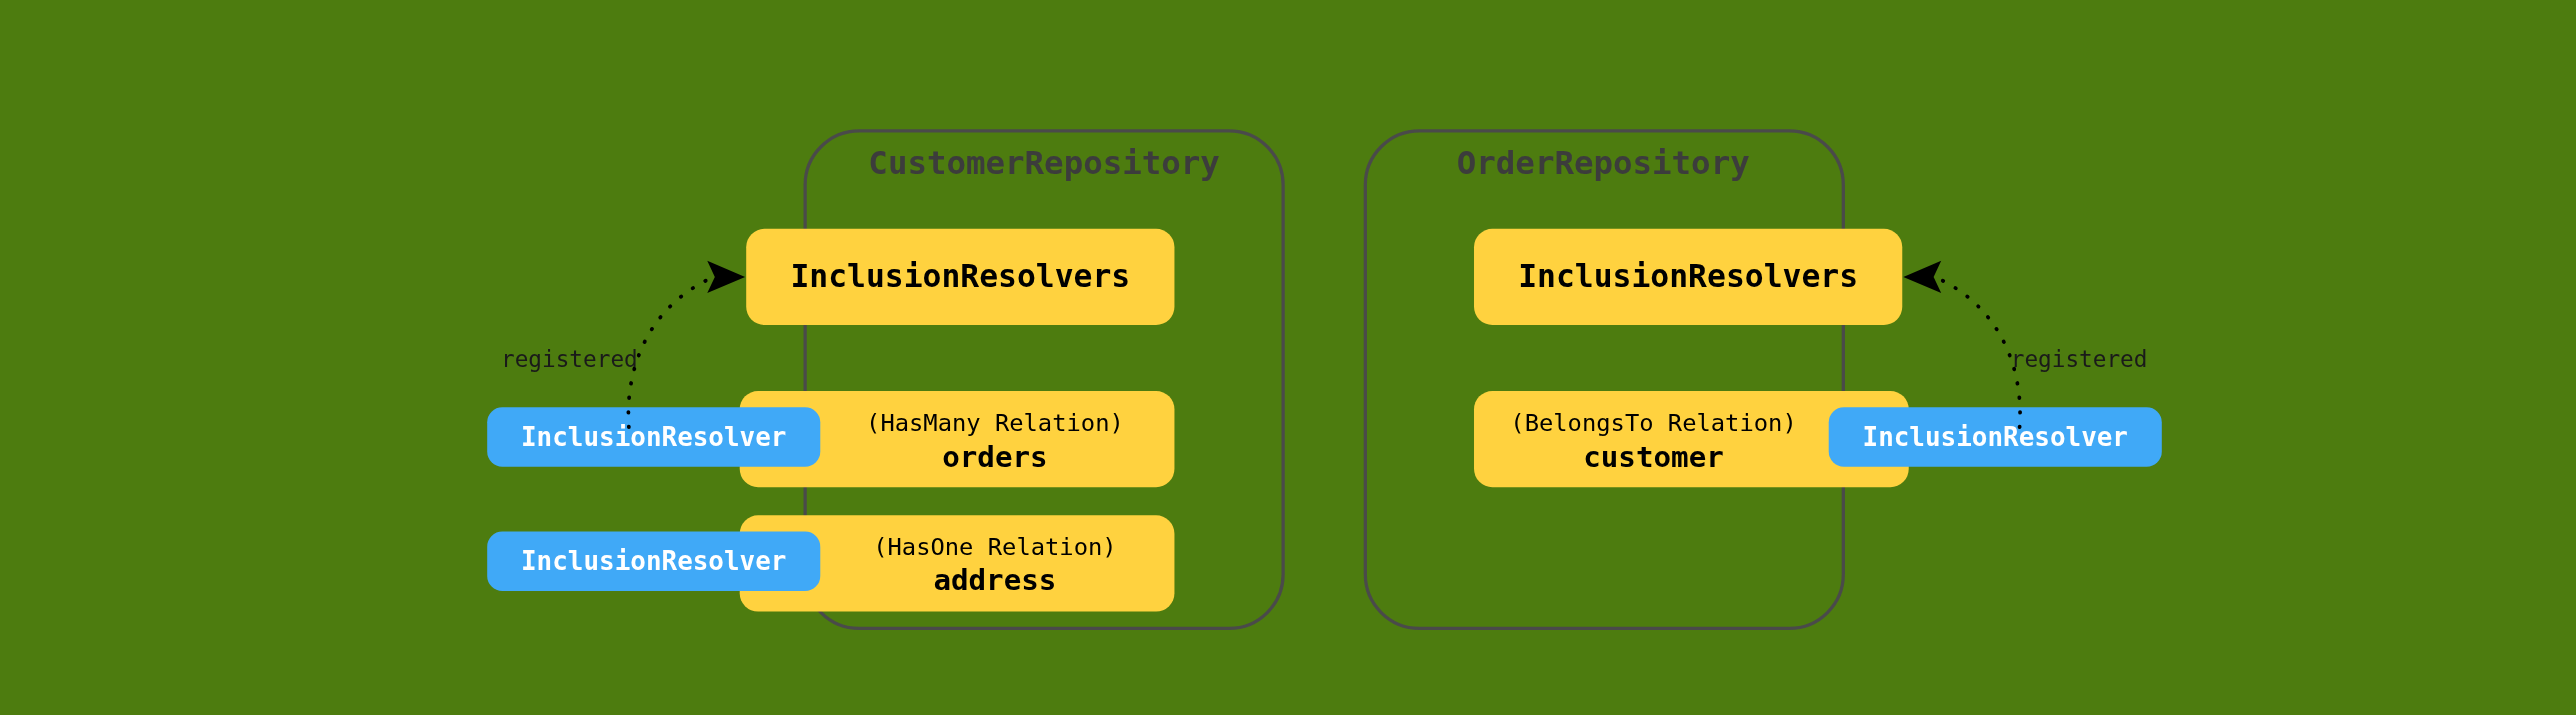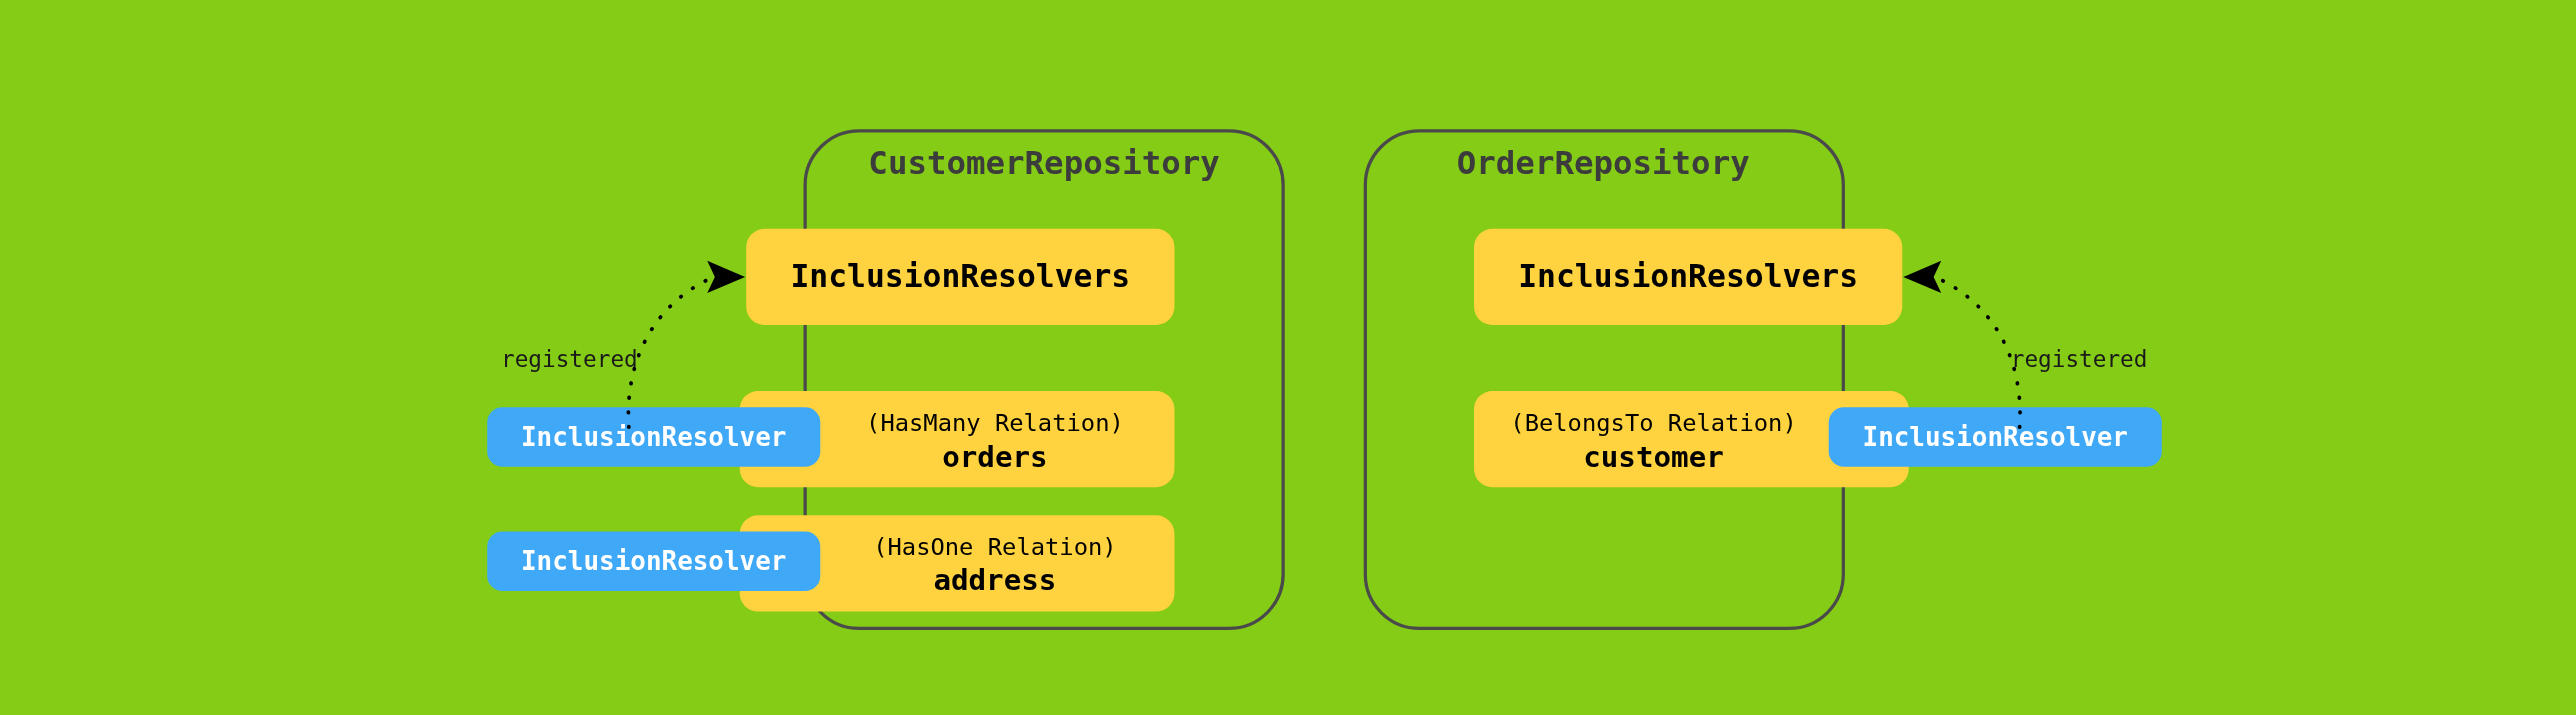--- a/index.html
+++ b/index.html
@@ -94,21 +94,21 @@
     font-size: 42px;
     font-weight: normal;
     fill: #1a1a1a;
     text-anchor: middle;
     dominant-baseline: middle;
   }
 </style>
 </head>
 <body style="background: rgb(255, 255, 255);">
 
-<div id="diagram-root" style="background: #84cc16;">
+<div id="diagram-root" style="background: #4d7c0f;">
 
   <svg class="canvas" viewBox="0 0 4764 1324" xmlns="http://www.w3.org/2000/svg">
 
     <g>
       <rect class="panel-outline" x="1489" y="242" width="884" height="920" rx="100" ry="100" stroke="#4a4a4a"></rect>
       <text class="panel-title" x="1931" y="305" fill="#3c3c3c">CustomerRepository</text>
     </g>
 
     <g>
       <rect class="box-yellow" x="1380" y="423" width="792" height="178" rx="34" ry="34" fill="#ffd23f"></rect>

